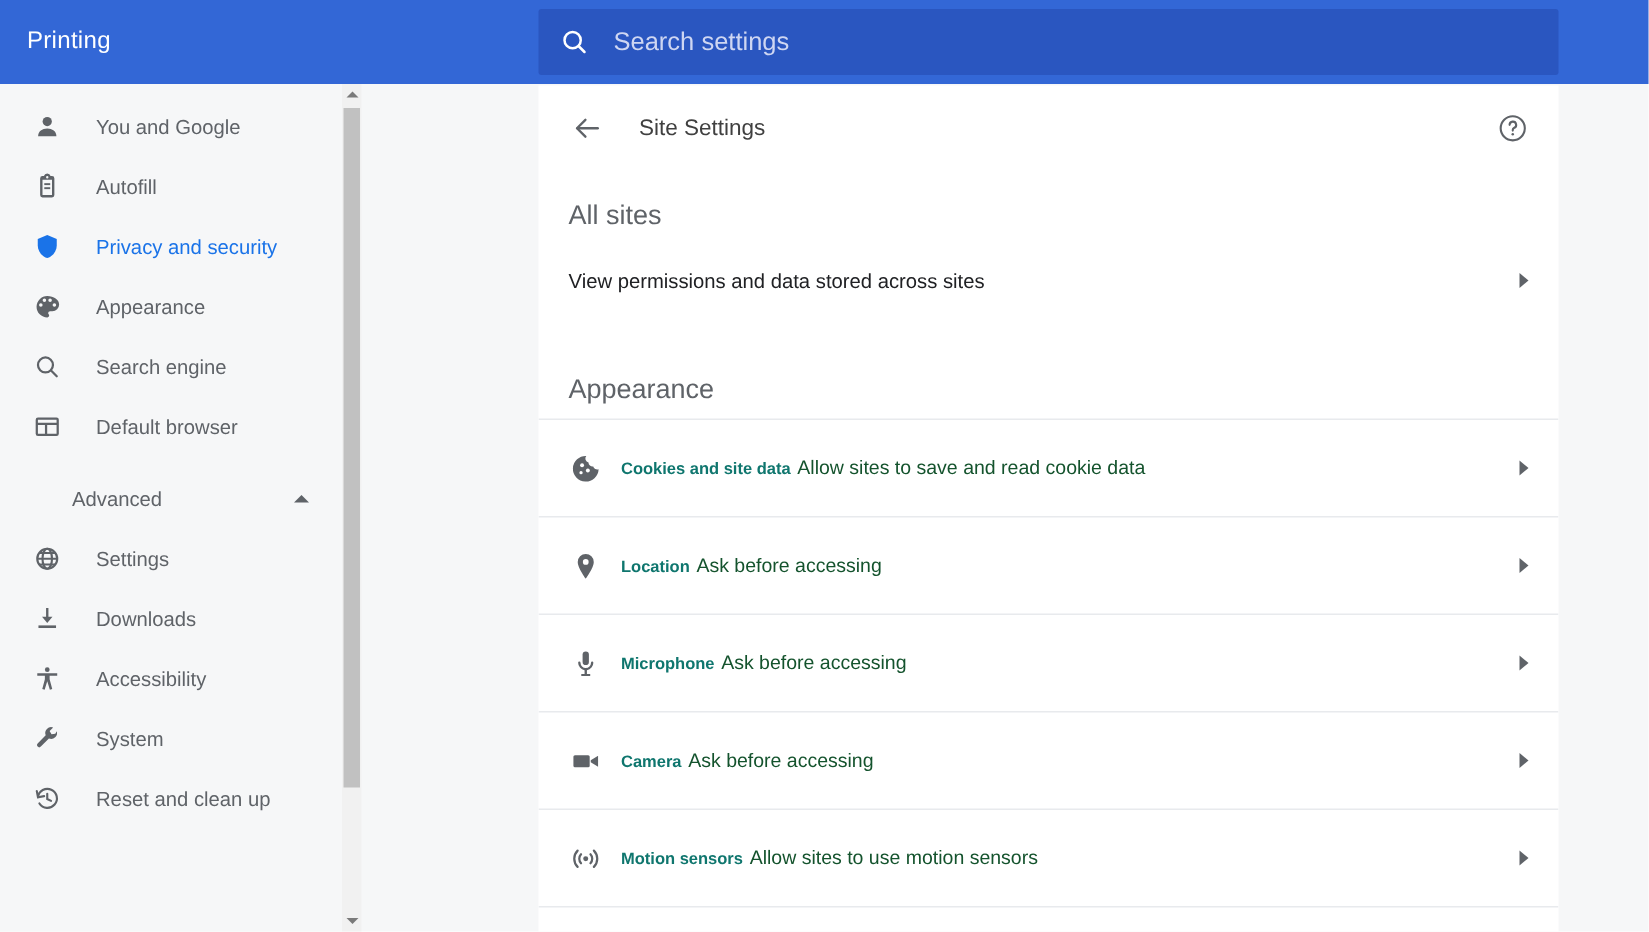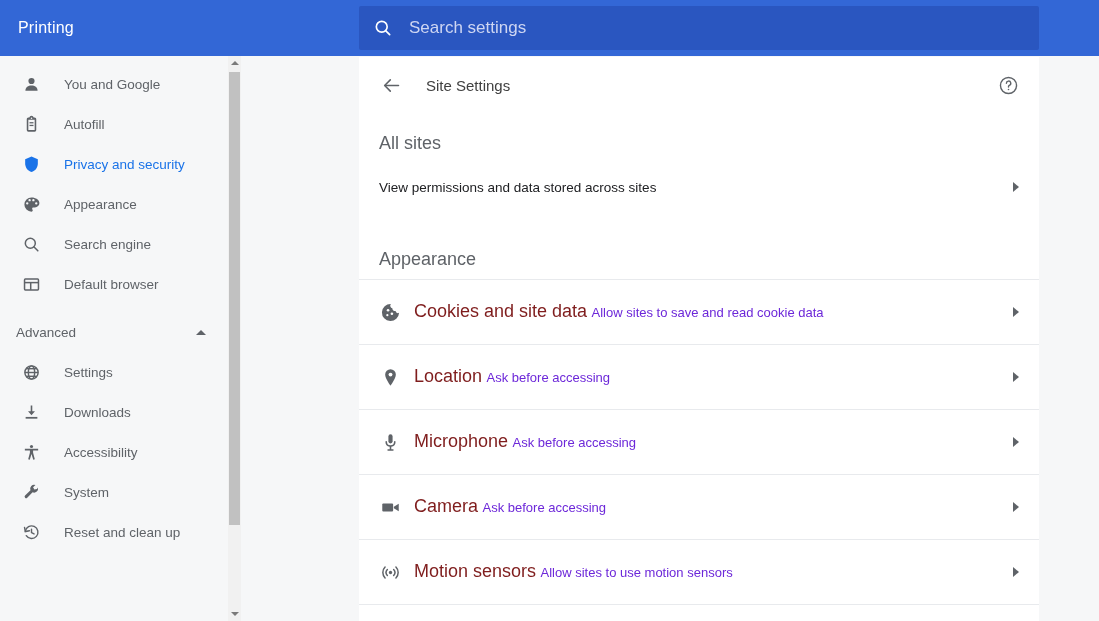--- a/index.html
+++ b/index.html
@@ -109,20 +109,21 @@
 
   .advanced-row {
     height: 40px;
     display: flex;
     align-items: center;
     padding-left: 16px;
     padding-right: 22px;
     box-sizing: border-box;
     cursor: pointer;
     margin-top: 8px;
+    margin-left: 32px;
   }
   .advanced-label {
     font-size: 13.5px;
     color: #5f6368;
     flex: 1;
     white-space: nowrap;
   }
   .caret-up {
     width: 0; height: 0;
     border-left: 5px solid transparent;
@@ -260,28 +261,29 @@
     flex: none;
     margin-right: 13px;
     display: flex;
     align-items: center;
     justify-content: center;
     color: #5f6368;
   }
   .perm-icon svg { display: block; }
   .perm-text { flex: 1; min-width: 0; }
   .perm-title {
-    font-size: 18px;
-    color: #7f1d1d;
+    font-size: 11px;
+    color: #0f766e;
     line-height: 19px;
     white-space: nowrap;
+    font-weight: bold;
   }
   .perm-sub {
     font-size: 13px;
-    color: #6d28d9;
+    color: #14532d;
     line-height: 19px;
     margin-top: 1px;
     white-space: nowrap;
   }
   .chev {
     width: 0; height: 0;
     flex: none;
     border-top: 5px solid transparent;
     border-bottom: 5px solid transparent;
     border-left: 6px solid #5f6368;

